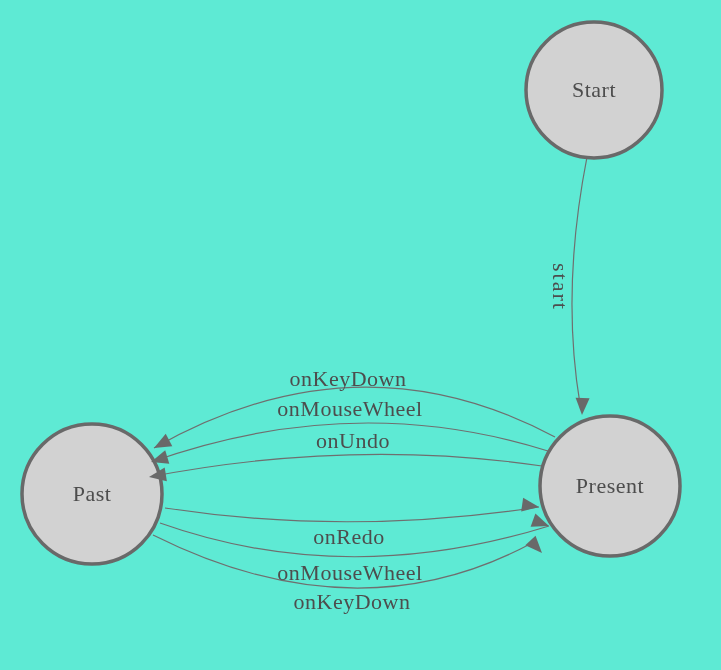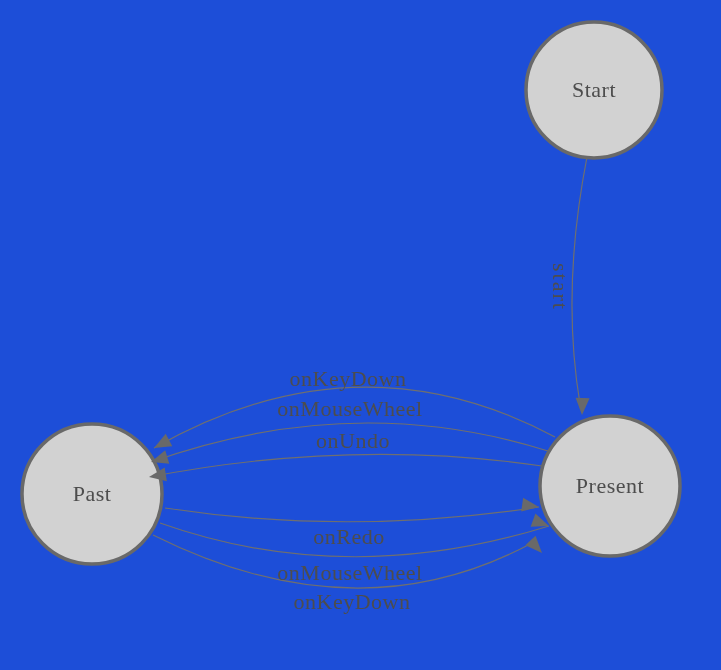--- a/index.html
+++ b/index.html
@@ -1,16 +1,16 @@
 <!DOCTYPE html>
 <html><head>
 <meta charset="utf-8">
 <style>
   html, body { margin: 0; padding: 0; background: #ffffff; }
-  .canvas { position: relative; width: 721px; height: 670px; background: #1d4ed8; overflow: hidden; }
+  .canvas { position: relative; width: 721px; height: 670px; background: #5eead4; overflow: hidden; }
   svg { display: block; }
   .node-circle { fill: #d2d2d2; stroke: #696969; stroke-width: 3.5px; }
   .edge { fill: none; stroke: #6f6f6f; stroke-width: 1.2px; }
   .arrow { fill: #696969; stroke: none; }
   text {
     font-family: "Liberation Serif", "DejaVu Serif", serif;
     font-size: 22px;
     fill: #4d4d4d;
     letter-spacing: 0.5px;
   }

